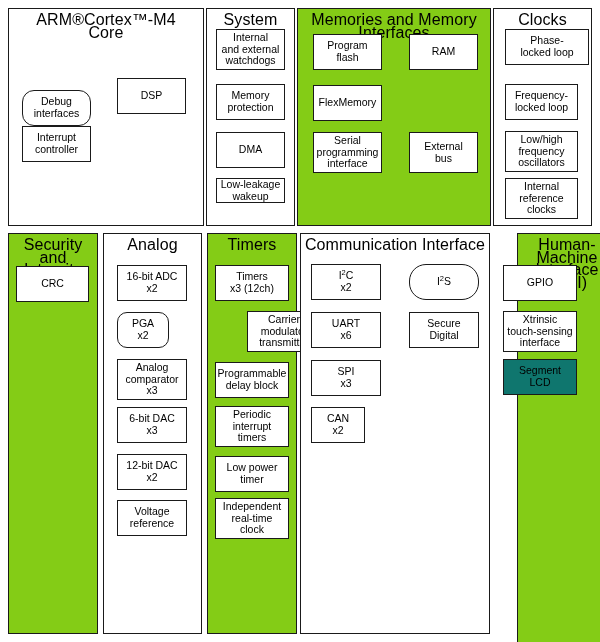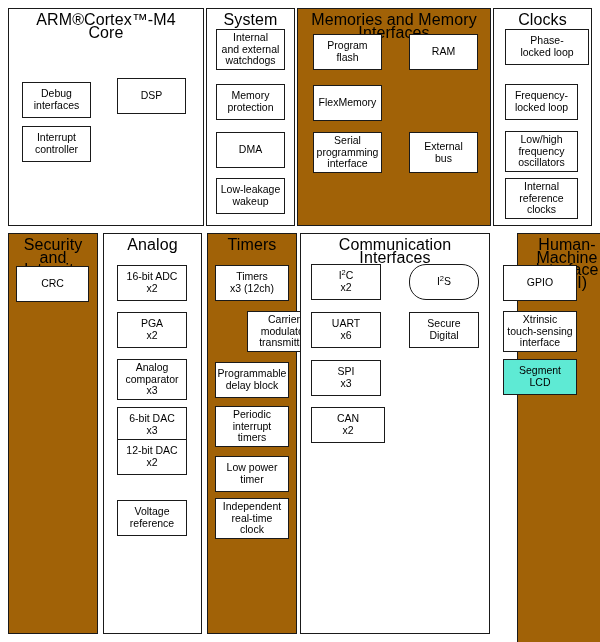--- a/index.html
+++ b/index.html
@@ -22,21 +22,21 @@
   }
 
   
   .panel {
     position: absolute;
     box-sizing: border-box;
     border: 1.5px solid #1a1a1a;
     background: #ffffff;
   }
   .panel.shaded {
-    background: #a16207;
+    background: #84cc16;
   }
   .panel-title {
     position: absolute;
     top: 5px;
     left: 0;
     right: 0;
     text-align: center;
     font-size: 16px;
     line-height: 12.5px;
     letter-spacing: 0.1px;
@@ -55,61 +55,61 @@
     align-items: center;
     justify-content: center;
     text-align: center;
     font-size: 10.5px;
     line-height: 11.6px;
     color: #000;
     padding: 1px 1px;
     overflow: hidden;
   }
   .block.filled {
-    background: #5eead4;
+    background: #0f766e;
   }
   .block span.lbl {
     display: block;
     width: 100%;
   }
   sup {
     font-size: 7.5px;
     vertical-align: super;
     line-height: 0;
   }
 </style>
 </head>
 <body>
 
 <div id="diagram" style="width: 600px; height: 642px;">
     <div class="panel" style="left: 8px; top: 8px; width: 196px; height: 218px;">
       <div class="panel-title">ARM®Cortex™-M4<br>Core</div>
     </div>
-    <div class="block" style="left: 22px; top: 82px; width: 69px; height: 36px;">
+    <div class="block" style="left: 22px; top: 90px; width: 69px; height: 36px; border-radius: 12px;">
       <span class="lbl">Debug<br>interfaces</span>
     </div>
     <div class="block" style="left: 117px; top: 78px; width: 69px; height: 36px;">
       <span class="lbl">DSP</span>
     </div>
     <div class="block" style="left: 22px; top: 126px; width: 69px; height: 36px;">
       <span class="lbl">Interrupt<br>controller</span>
     </div>
     <div class="panel" style="left: 206px; top: 8px; width: 89px; height: 218px;">
       <div class="panel-title">System</div>
     </div>
     <div class="block" style="left: 216px; top: 29px; width: 69px; height: 41px;">
       <span class="lbl">Internal<br>and external<br>watchdogs</span>
     </div>
     <div class="block" style="left: 216px; top: 84px; width: 69px; height: 36px;">
       <span class="lbl">Memory<br>protection</span>
     </div>
     <div class="block" style="left: 216px; top: 132px; width: 69px; height: 36px;">
       <span class="lbl">DMA</span>
     </div>
-    <div class="block" style="left: 216px; top: 178px; width: 69px; height: 36px;">
+    <div class="block" style="left: 216px; top: 178px; width: 69px; height: 25px;">
       <span class="lbl">Low-leakage<br>wakeup</span>
     </div>
     <div class="panel shaded" style="left: 297px; top: 8px; width: 194px; height: 218px;">
       <div class="panel-title">Memories and Memory Interfaces</div>
     </div>
     <div class="block" style="left: 313px; top: 34px; width: 69px; height: 36px;">
       <span class="lbl">Program<br>flash</span>
     </div>
     <div class="block" style="left: 409px; top: 34px; width: 69px; height: 36px;">
       <span class="lbl">RAM</span>
@@ -143,30 +143,30 @@
     </div>
     <div class="block" style="left: 16px; top: 266px; width: 73px; height: 36px; text-align: center;">
       <span class="lbl">CRC</span>
     </div>
     <div class="panel" style="left: 103px; top: 233px; width: 99px; height: 401px;">
       <div class="panel-title">Analog</div>
     </div>
     <div class="block" style="left: 117px; top: 265px; width: 70px; height: 36px;">
       <span class="lbl">16-bit ADC<br>x2</span>
     </div>
-    <div class="block" style="left: 117px; top: 312px; width: 70px; height: 36px;">
+    <div class="block" style="left: 117px; top: 312px; width: 52px; height: 36px; border-radius: 10px;">
       <span class="lbl">PGA<br>x2</span>
     </div>
     <div class="block" style="left: 117px; top: 359px; width: 70px; height: 41px;">
       <span class="lbl">Analog<br>comparator<br>x3</span>
     </div>
     <div class="block" style="left: 117px; top: 407px; width: 70px; height: 36px;">
       <span class="lbl">6-bit DAC<br>x3</span>
     </div>
-    <div class="block" style="left: 117px; top: 439px; width: 70px; height: 36px;">
+    <div class="block" style="left: 117px; top: 454px; width: 70px; height: 36px;">
       <span class="lbl">12-bit DAC<br>x2</span>
     </div>
     <div class="block" style="left: 117px; top: 500px; width: 70px; height: 36px;">
       <span class="lbl">Voltage<br>reference</span>
     </div>
     <div class="panel shaded" style="left: 207px; top: 233px; width: 90px; height: 401px;">
       <div class="panel-title">Timers</div>
     </div>
     <div class="block" style="left: 215px; top: 265px; width: 74px; height: 36px;">
       <span class="lbl">Timers<br>x3 (12ch)</span>
@@ -180,38 +180,38 @@
     <div class="block" style="left: 215px; top: 406px; width: 74px; height: 41px;">
       <span class="lbl">Periodic<br>interrupt<br>timers</span>
     </div>
     <div class="block" style="left: 215px; top: 456px; width: 74px; height: 36px;">
       <span class="lbl">Low power<br>timer</span>
     </div>
     <div class="block" style="left: 215px; top: 498px; width: 74px; height: 41px;">
       <span class="lbl">Independent<br>real-time<br>clock</span>
     </div>
     <div class="panel" style="left: 300px; top: 233px; width: 190px; height: 401px;">
-      <div class="panel-title">Communication Interfaces</div>
+      <div class="panel-title">Communication Interface</div>
     </div>
     <div class="block" style="left: 311px; top: 264px; width: 70px; height: 36px;">
       <span class="lbl">I<sup>2</sup>C<br>x2</span>
     </div>
     <div class="block" style="left: 409px; top: 264px; width: 70px; height: 36px; border-radius: 17px;">
       <span class="lbl">I<sup>2</sup>S</span>
     </div>
     <div class="block" style="left: 311px; top: 312px; width: 70px; height: 36px;">
       <span class="lbl">UART<br>x6</span>
     </div>
     <div class="block" style="left: 409px; top: 312px; width: 70px; height: 36px;">
       <span class="lbl">Secure<br>Digital</span>
     </div>
     <div class="block" style="left: 311px; top: 360px; width: 70px; height: 36px;">
       <span class="lbl">SPI<br>x3</span>
     </div>
-    <div class="block" style="left: 311px; top: 407px; width: 74px; height: 36px;">
+    <div class="block" style="left: 311px; top: 407px; width: 54px; height: 36px;">
       <span class="lbl">CAN<br>x2</span>
     </div>
     <div class="panel shaded" style="left: 517px; top: 233px; width: 100px; height: 451px;">
       <div class="panel-title">Human-Machine<br>Interface (HMI)</div>
     </div>
     <div class="block" style="left: 503px; top: 265px; width: 74px; height: 36px;">
       <span class="lbl">GPIO</span>
     </div>
     <div class="block" style="left: 503px; top: 311px; width: 74px; height: 41px;">
       <span class="lbl">Xtrinsic<br>touch-sensing<br>interface</span>

